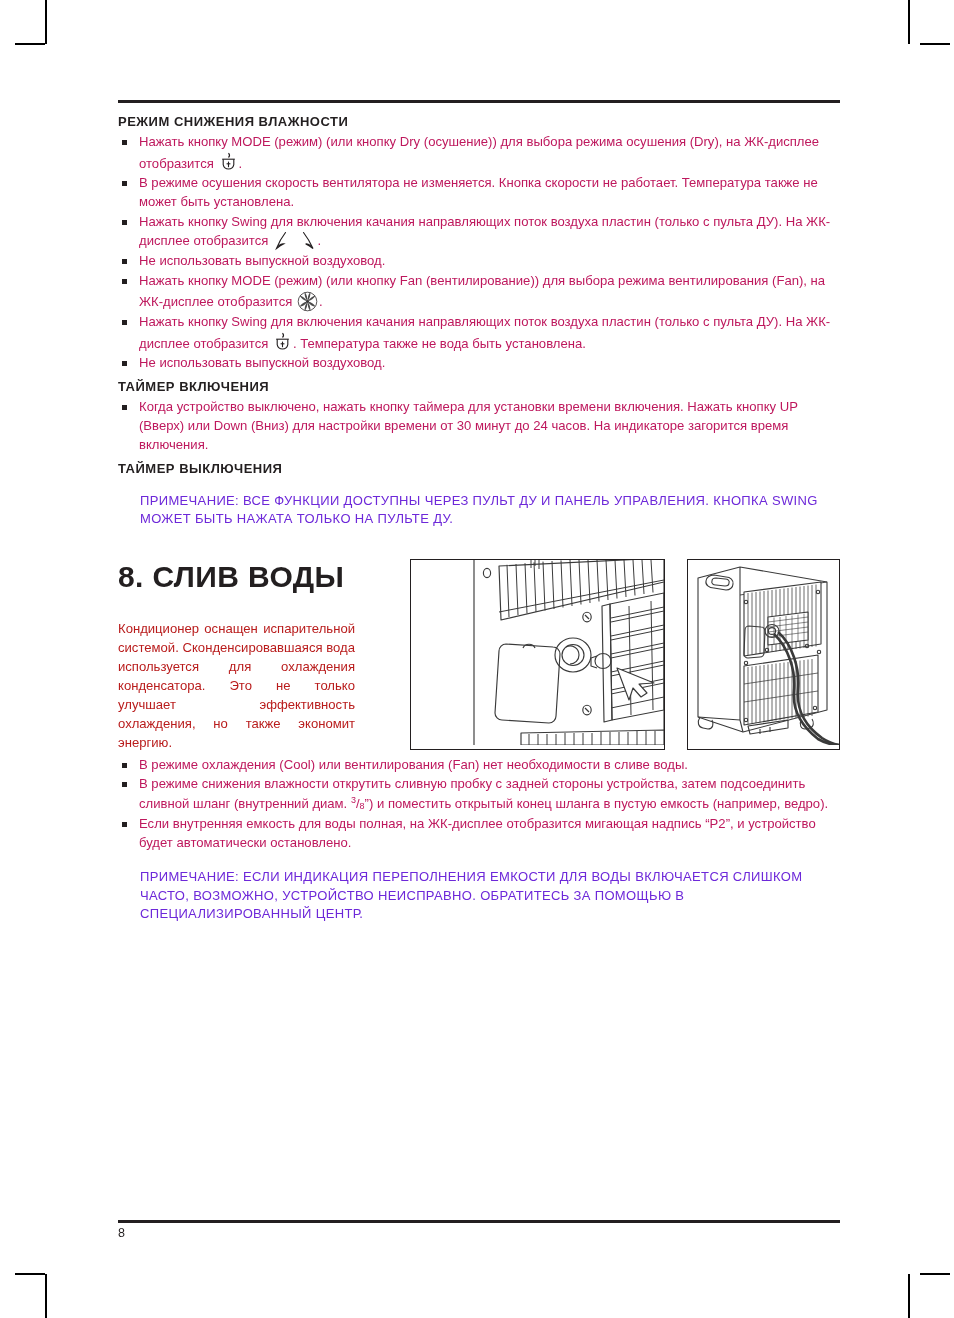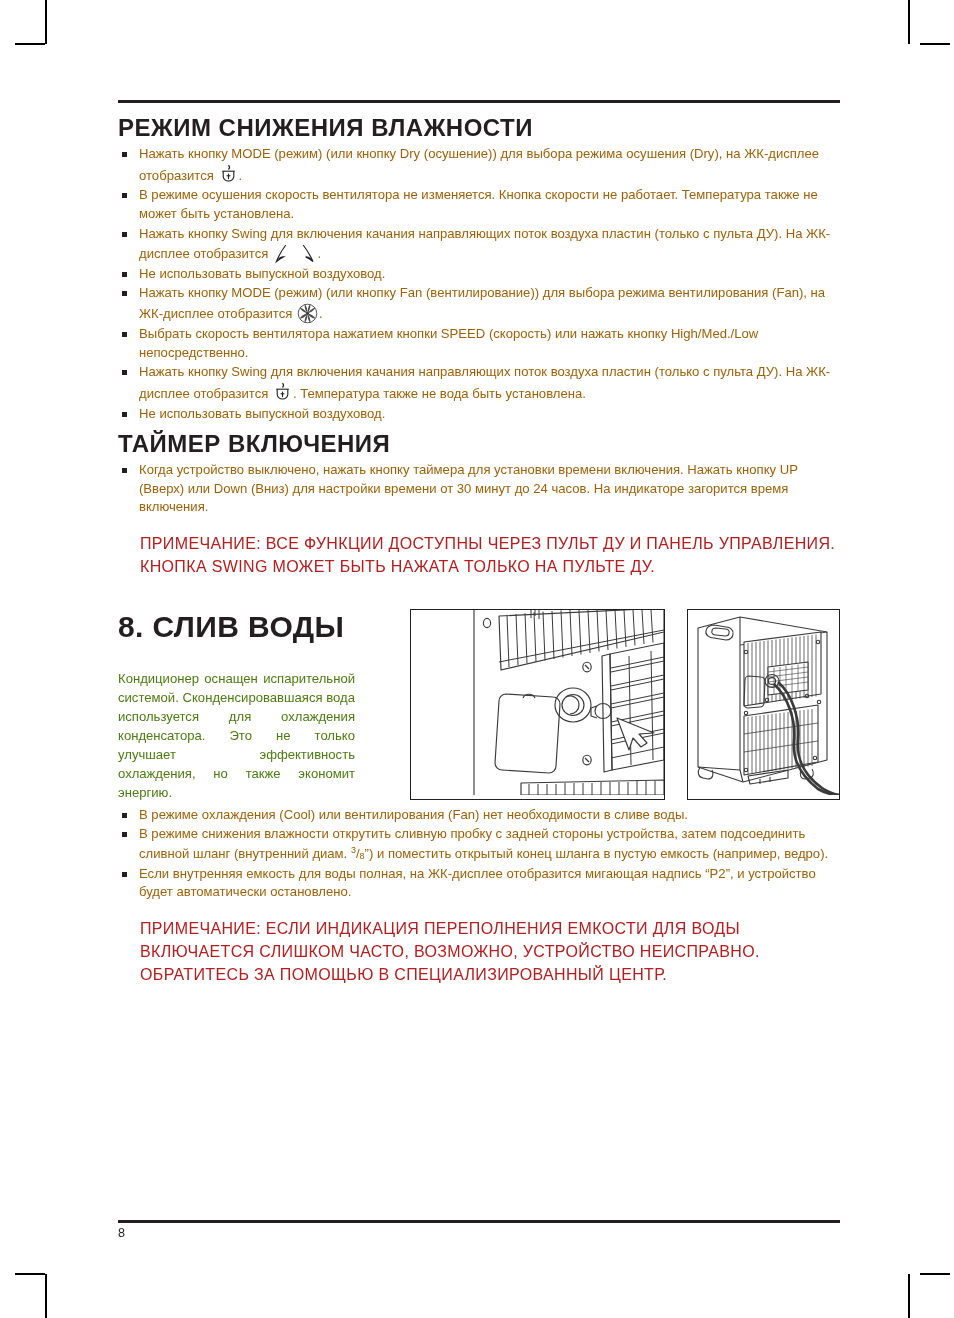--- a/index.html
+++ b/index.html
@@ -55,56 +55,56 @@
   .page-number {
     position: absolute;
     left: 118px;
     top: 1226px;
     font-size: 12.5px;
     color: #231f20;
     letter-spacing: 0.2px;
   }
 
   h2.section-head {
-    font-size: 24px;
+    font-size: 13px;
     font-weight: bold;
     letter-spacing: 0.5px;
     margin: 7px 0 4px 0;
     line-height: 1.1;
     color: #231f20;
   }
   h2.section-head.first { margin-top: 0; }
 
   ul.bullets {
     list-style: none;
     margin: 0 0 0 0;
     padding: 0;
   }
   ul.bullets > li {
     position: relative;
     padding-left: 21px;
     font-size: 13.1px;
     line-height: 1.43;
     margin-bottom: 1px;
-    color: #a16207;
+    color: #be185d;
   }
   ul.bullets > li::before {
     content: "";
     position: absolute;
     left: 4px;
     top: 7px;
     width: 5px;
     height: 5px;
     background: #231f20;
   }
   li.roomy { line-height: 1.95; }
 
   .note {
-    color: #b91c1c;
-    font-size: 16px;
+    color: #6d28d9;
+    font-size: 13px;
     line-height: 1.42;
     letter-spacing: 0.35px;
     margin: 16px 0 0 22px;
     width: 700px;
   }
 
   
   .icon-inline {
     display: inline-block;
     vertical-align: -5px;
@@ -125,21 +125,21 @@
     font-weight: bold;
     letter-spacing: 0.4px;
     margin: 0 0 26px 0;
     color: #231f20;
   }
   .intro-para {
     width: 237px;
     font-size: 13.1px;
     line-height: 1.45;
     text-align: justify;
-    color: #4d7c0f;
+    color: #b91c1c;
   }
   .figures {
     position: absolute;
     right: 0;
     top: -1px;
     display: flex;
     gap: 22px;
     align-items: flex-start;
   }
   .fig { border: 1.3px solid #231f20; background: #fff; }
@@ -208,21 +208,20 @@
           <path d="M10.5 10.5 C7 9.5 4.1 7.5 2.6 4.5 C5.6 5 8.1 7 10.5 10.5Z" fill="#4a4a4a" stroke="none"></path>
           <path d="M10.5 10.5 C10.5 7 11.2 3.4 13.3 1 C13.7 4.4 12.6 7.8 10.5 10.5Z" fill="#4a4a4a" stroke="none"></path>
           <path d="M10.5 10.5 C12.6 13.2 13.7 16.6 13.3 20 C11.2 17.6 10.5 14 10.5 10.5Z" fill="#4a4a4a" stroke="none"></path>
           <path d="M10.5 10.5 C8.4 13.2 7.3 16.6 7.7 20 C9.8 17.6 10.5 14 10.5 10.5Z" fill="#4a4a4a" stroke="none"></path>
           <path d="M10.5 10.5 C8.4 7.8 7.3 4.4 7.7 1 C9.8 3.4 10.5 7 10.5 10.5Z" fill="#4a4a4a" stroke="none"></path>
           <circle cx="10.5" cy="10.5" r="9.3"></circle>
         </g>
           </svg>
       </span><span>.</span>
     </li>
-    <li><span>Выбрать скорость вентилятора нажатием кнопки SPEED (скорость) или нажать кнопку High/Med./Low непосредственно.</span></li>
     <li class="roomy"><span>Нажать кнопку Swing для включения качания направляющих поток воздуха пластин (только с пульта ДУ). На ЖК-дисплее отобразится</span>
       <span class="icon-inline icon-dry">
         <svg viewBox="0 0 19 21" width="19" height="21">
             <g fill="none" stroke="#231f20" stroke-width="1.1">
           <path d="M9.5 1.2c1.4 1.6 1.4 3 0 4.3"></path>
           <path d="M3.2 7.2h12.6"></path>
           <path d="M4.2 7.2v5.4a5.4 5.4 0 0 0 10.6 0V7.2"></path>
           <path d="M9.5 9.6v5.6"></path>
               <path d="M7.6 11.8h3.8"></path>
         </g>
@@ -230,20 +229,21 @@
       </span><span>. Температура также не вода быть установлена.</span>
     </li>
     <li><span>Не использовать выпускной воздуховод.</span></li>
   </ul>
 
   <h2 class="section-head">ТАЙМЕР ВКЛЮЧЕНИЯ</h2>
   <ul class="bullets">
     <li><span>Когда устройство выключено, нажать кнопку таймера для установки времени включения. Нажать кнопку UP (Вверх) или Down (Вниз) для настройки времени от 30 минут до 24 часов. На индикаторе загорится время включения.</span></li>
   </ul>
 
+  <h2 class="section-head">ТАЙМЕР ВЫКЛЮЧЕНИЯ</h2>
 
   <div class="note">ПРИМЕЧАНИЕ: ВСЕ ФУНКЦИИ ДОСТУПНЫ ЧЕРЕЗ ПУЛЬТ ДУ И ПАНЕЛЬ УПРАВЛЕНИЯ. КНОПКА SWING МОЖЕТ БЫТЬ НАЖАТА ТОЛЬКО НА ПУЛЬТЕ ДУ.</div>
 
   <div class="sec8">
     <h1 class="big-head">8. СЛИВ ВОДЫ</h1>
     <p class="intro-para">Кондиционер оснащен испарительной системой. Сконденсировавшаяся вода используется для охлаждения конденсатора. Это не только улучшает эффективность охлаждения, но также экономит энергию.</p>
 
     <div class="figures">
 
       <div class="fig">

